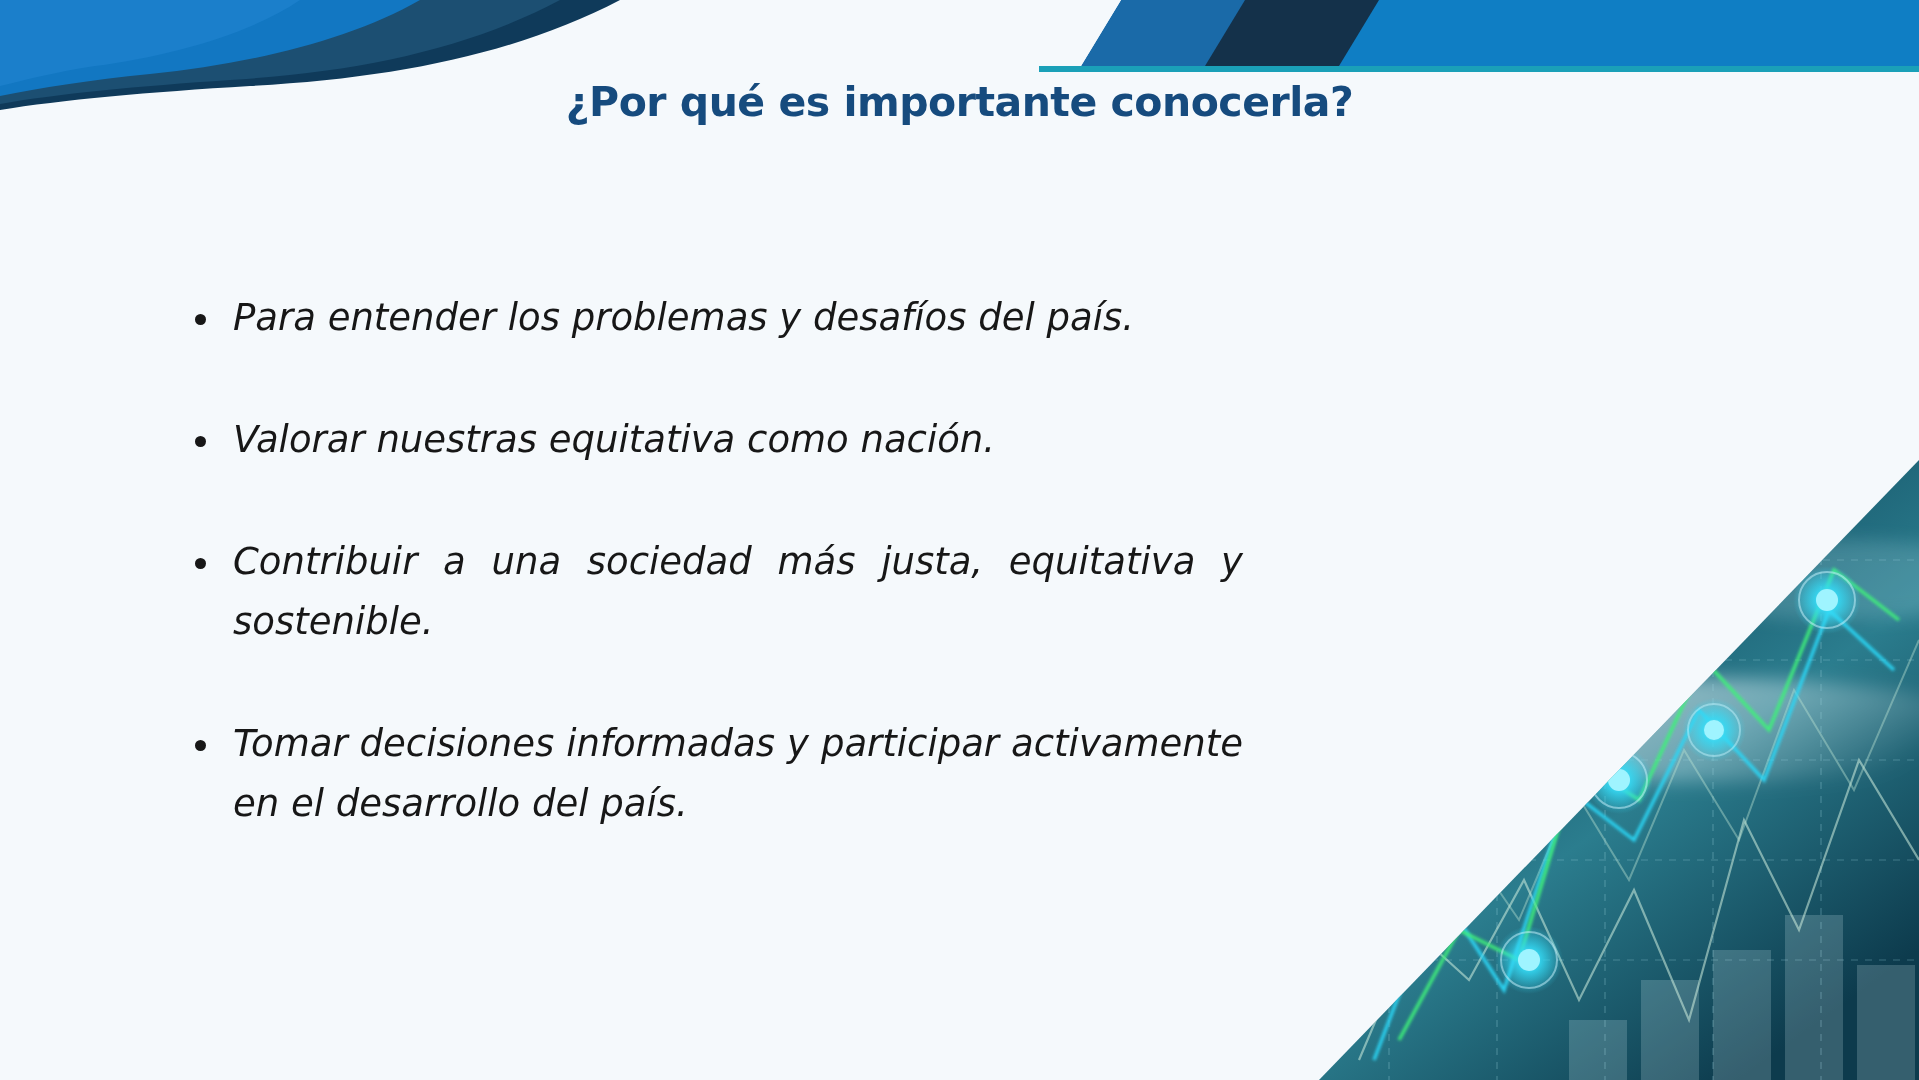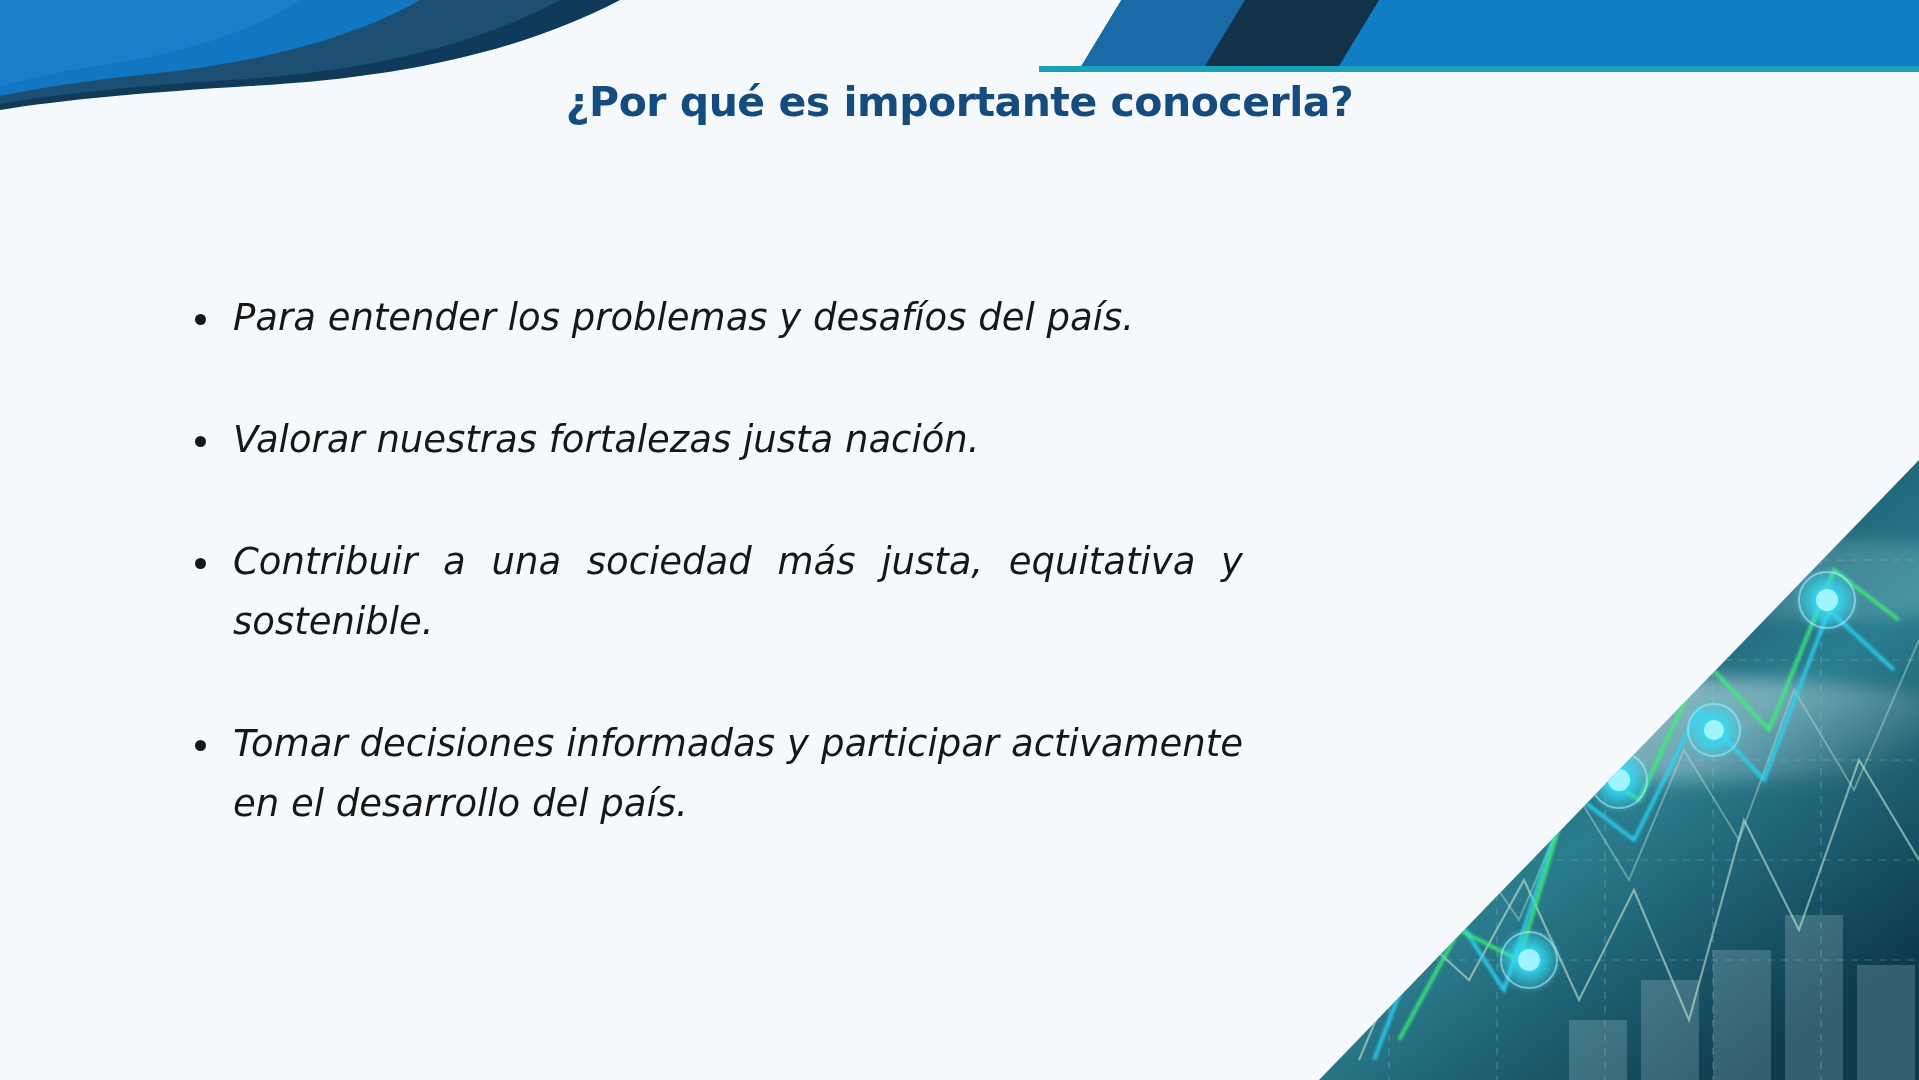--- a/index.html
+++ b/index.html
@@ -203,21 +203,21 @@
     </g>
   </svg>
 
   <div class="title">¿Por qué es importante conocerla?</div>
 
   <ul class="bullets">
     <li class="bullet-item nowrap">
       <span>Para entender los problemas y desafíos del país.</span>
     </li>
     <li class="bullet-item nowrap">
-      <span>Valorar nuestras fortalezas justa nación.</span>
+      <span>Valorar nuestras equitativa como nación.</span>
     </li>
     <li class="bullet-item narrow">
       <span>Contribuir a una sociedad más justa, equitativa y sostenible.</span>
     </li>
     <li class="bullet-item narrow">
       <span>Tomar decisiones informadas y participar activamente en el desarrollo del país.</span>
     </li>
   </ul>
 
 </div>

